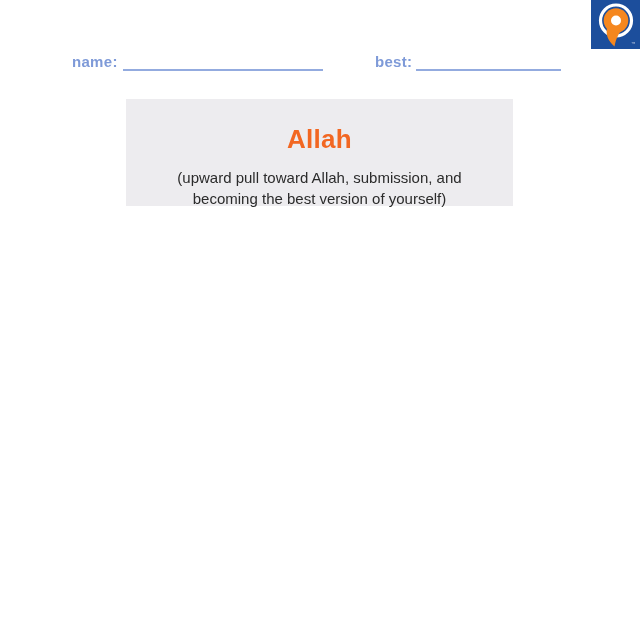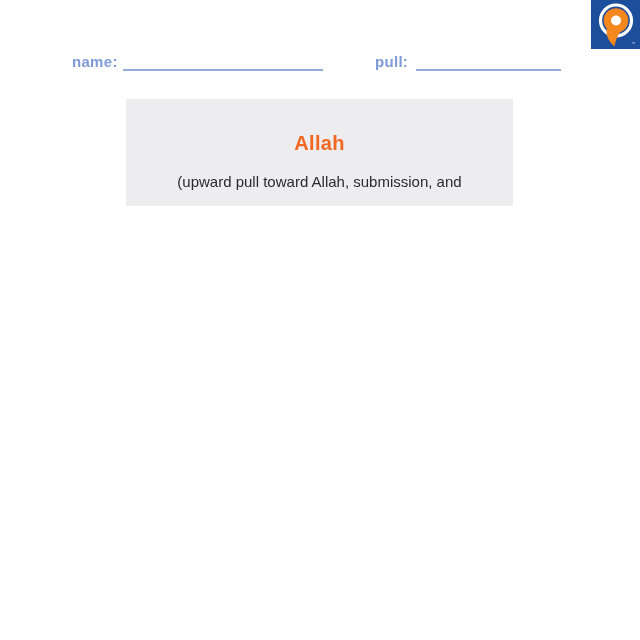--- a/index.html
+++ b/index.html
@@ -53,56 +53,57 @@
     left: 126px;
     top: 99px;
     width: 387px;
     height: 107px;
     background: #EDECEF;
     text-align: center;
     box-sizing: border-box;
     padding-top: 17px;
   }
   .concept-title {
-    font-size: 20px;
+    font-size: 26px;
     font-weight: bold;
     letter-spacing: 0.3px;
     color: #F26722;
-    margin: 16px;
+    margin: 8px;
   }
   .concept-desc {
     margin-top: 12px;
     font-size: 15px;
     line-height: 21px;
     color: #2B2B2B;
     white-space: nowrap;
   }
 </style>
 </head>
 <body>
 
 <div class="page">
 
   <span class="field-label name">name:</span>
   <span class="field-line name"></span>
 
-  <span class="field-label date">pull:</span>
+  <span class="field-label date">best:</span>
   <span class="field-line date"></span>
 
   <div class="logo">
     <svg width="49" height="49" viewBox="0 0 49 49">
       <rect x="0" y="0" width="49" height="49" fill="#1C4E9C"></rect>
       <circle cx="25" cy="20.5" r="15.5" fill="none" stroke="#FFFFFF" stroke-width="3.2"></circle>
       <path d="M16.5 26 C 14 34, 17 41, 23.5 46.5 C 25 38, 28.5 32, 32.5 27.5 Z" fill="#F5871F"></path>
       <circle cx="25" cy="20.5" r="12.3" fill="#F5871F"></circle>
       <circle cx="25" cy="20.5" r="5" fill="#FFFFFF"></circle>
       <text x="40" y="45" font-size="4.5" fill="#B9C6DE">™</text>
     </svg>
   </div>
 
   <div class="concept-box">
     <div class="concept-title">Allah</div>
     <div class="concept-desc">
       <div>(upward pull toward Allah, submission, and</div>
+      <div>becoming the best version of yourself)</div>
     </div>
   </div>
 
 </div>
 
 </body></html>

